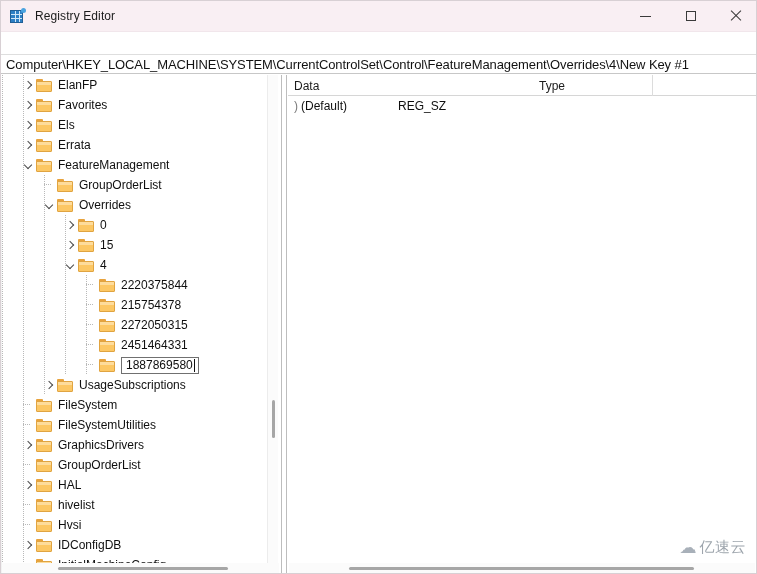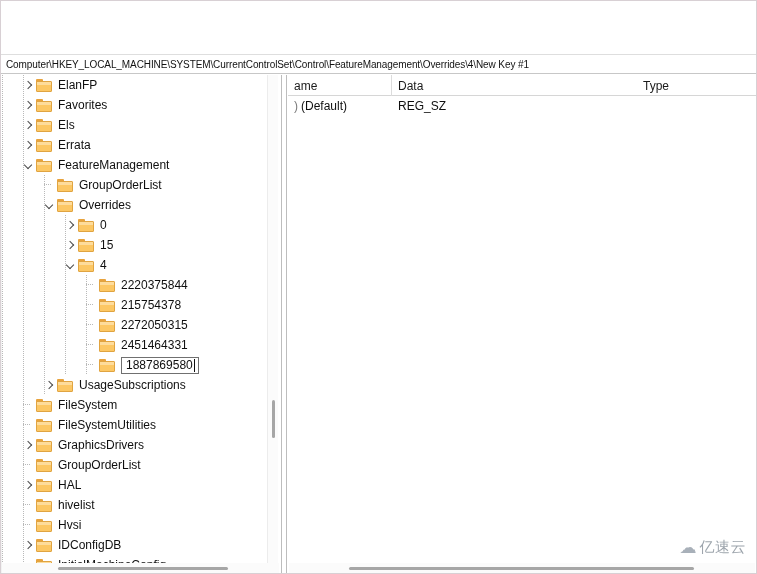--- a/index.html
+++ b/index.html
@@ -94,21 +94,21 @@
     position: absolute; top: 53px; left: 0;
     width: 757px; height: 20px;
     background: #ffffff;
     border-top: 1px solid #dedede;
     border-bottom: 1px solid #c7c7c7;
     display: flex; align-items: center;
     padding-left: 5px;
     overflow: hidden;
   }
   #address-text {
-    font-size: 10px;
+    font-size: 13px;
     color: #121212;
     white-space: nowrap;
     letter-spacing: -0.1px;
   }
 
   
   #content {
     position: absolute; top: 74px; left: 0;
     width: 757px; height: 500px;
     background: #ffffff;
@@ -303,20 +303,42 @@
     position: absolute; left: 0; top: 74px;
     width: 2px; height: 500px;
     background: #f2f2f2;
   }
 </style>
 </head>
 <body>
 
 <div id="window">
 
+  <div id="titlebar">
+    <div id="app-icon">
+      <div class="grid"></div>
+      <div class="gl" style="left:1px; top:6px; width:11px; height:1px;"></div>
+      <div class="gl" style="left:1px; top:10px; width:11px; height:1px;"></div>
+      <div class="gl" style="left:5px; top:3px; width:1px; height:11px;"></div>
+      <div class="gl" style="left:9px; top:3px; width:1px; height:11px;"></div>
+      <div class="dot"></div>
+    </div>
+    <span id="title-text">Registry Editor</span>
+    <div id="win-controls">
+      <div class="win-btn">
+        <span class="gl-min"></span>
+      </div>
+      <div class="win-btn">
+        <span class="gl-max"></span>
+      </div>
+      <div class="win-btn close">
+        <span class="gl-close"></span>
+      </div>
+    </div>
+  </div>
 
 
   <div id="addressbar">
     <span id="address-text">Computer\HKEY_LOCAL_MACHINE\SYSTEM\CurrentControlSet\Control\FeatureManagement\Overrides\4\New Key #1</span>
   </div>
 
   <div id="content">
 
     <div id="left-strip"></div>
 
@@ -668,21 +690,20 @@
     </div>
 
     <div class="hscroll" id="tree-hscroll" style="left:1px; bottom:1px; width:277px;">
       <div class="hthumb" id="tree-hthumb" style="left: 56px; width: 170px;"></div>
     </div>
 
     <div id="splitter"></div>
 
     <div id="list-panel">
       <div id="list-header">
-        <div class="col-head" style="width:104px;">ame</div>
         <div class="col-head" style="width:245px; border-right:none;">Data</div>
         <div class="col-head" style="width:120px;">Type</div>
       </div>
       <div id="list-rows">
         <div class="list-row">
           <div class="cell" style="width:104px; display:flex; align-items:center;">
             <span class="ab-icon">)</span>
             <span>(Default)</span>
           </div>
           <div class="cell" style="width:120px;">REG_SZ</div>

